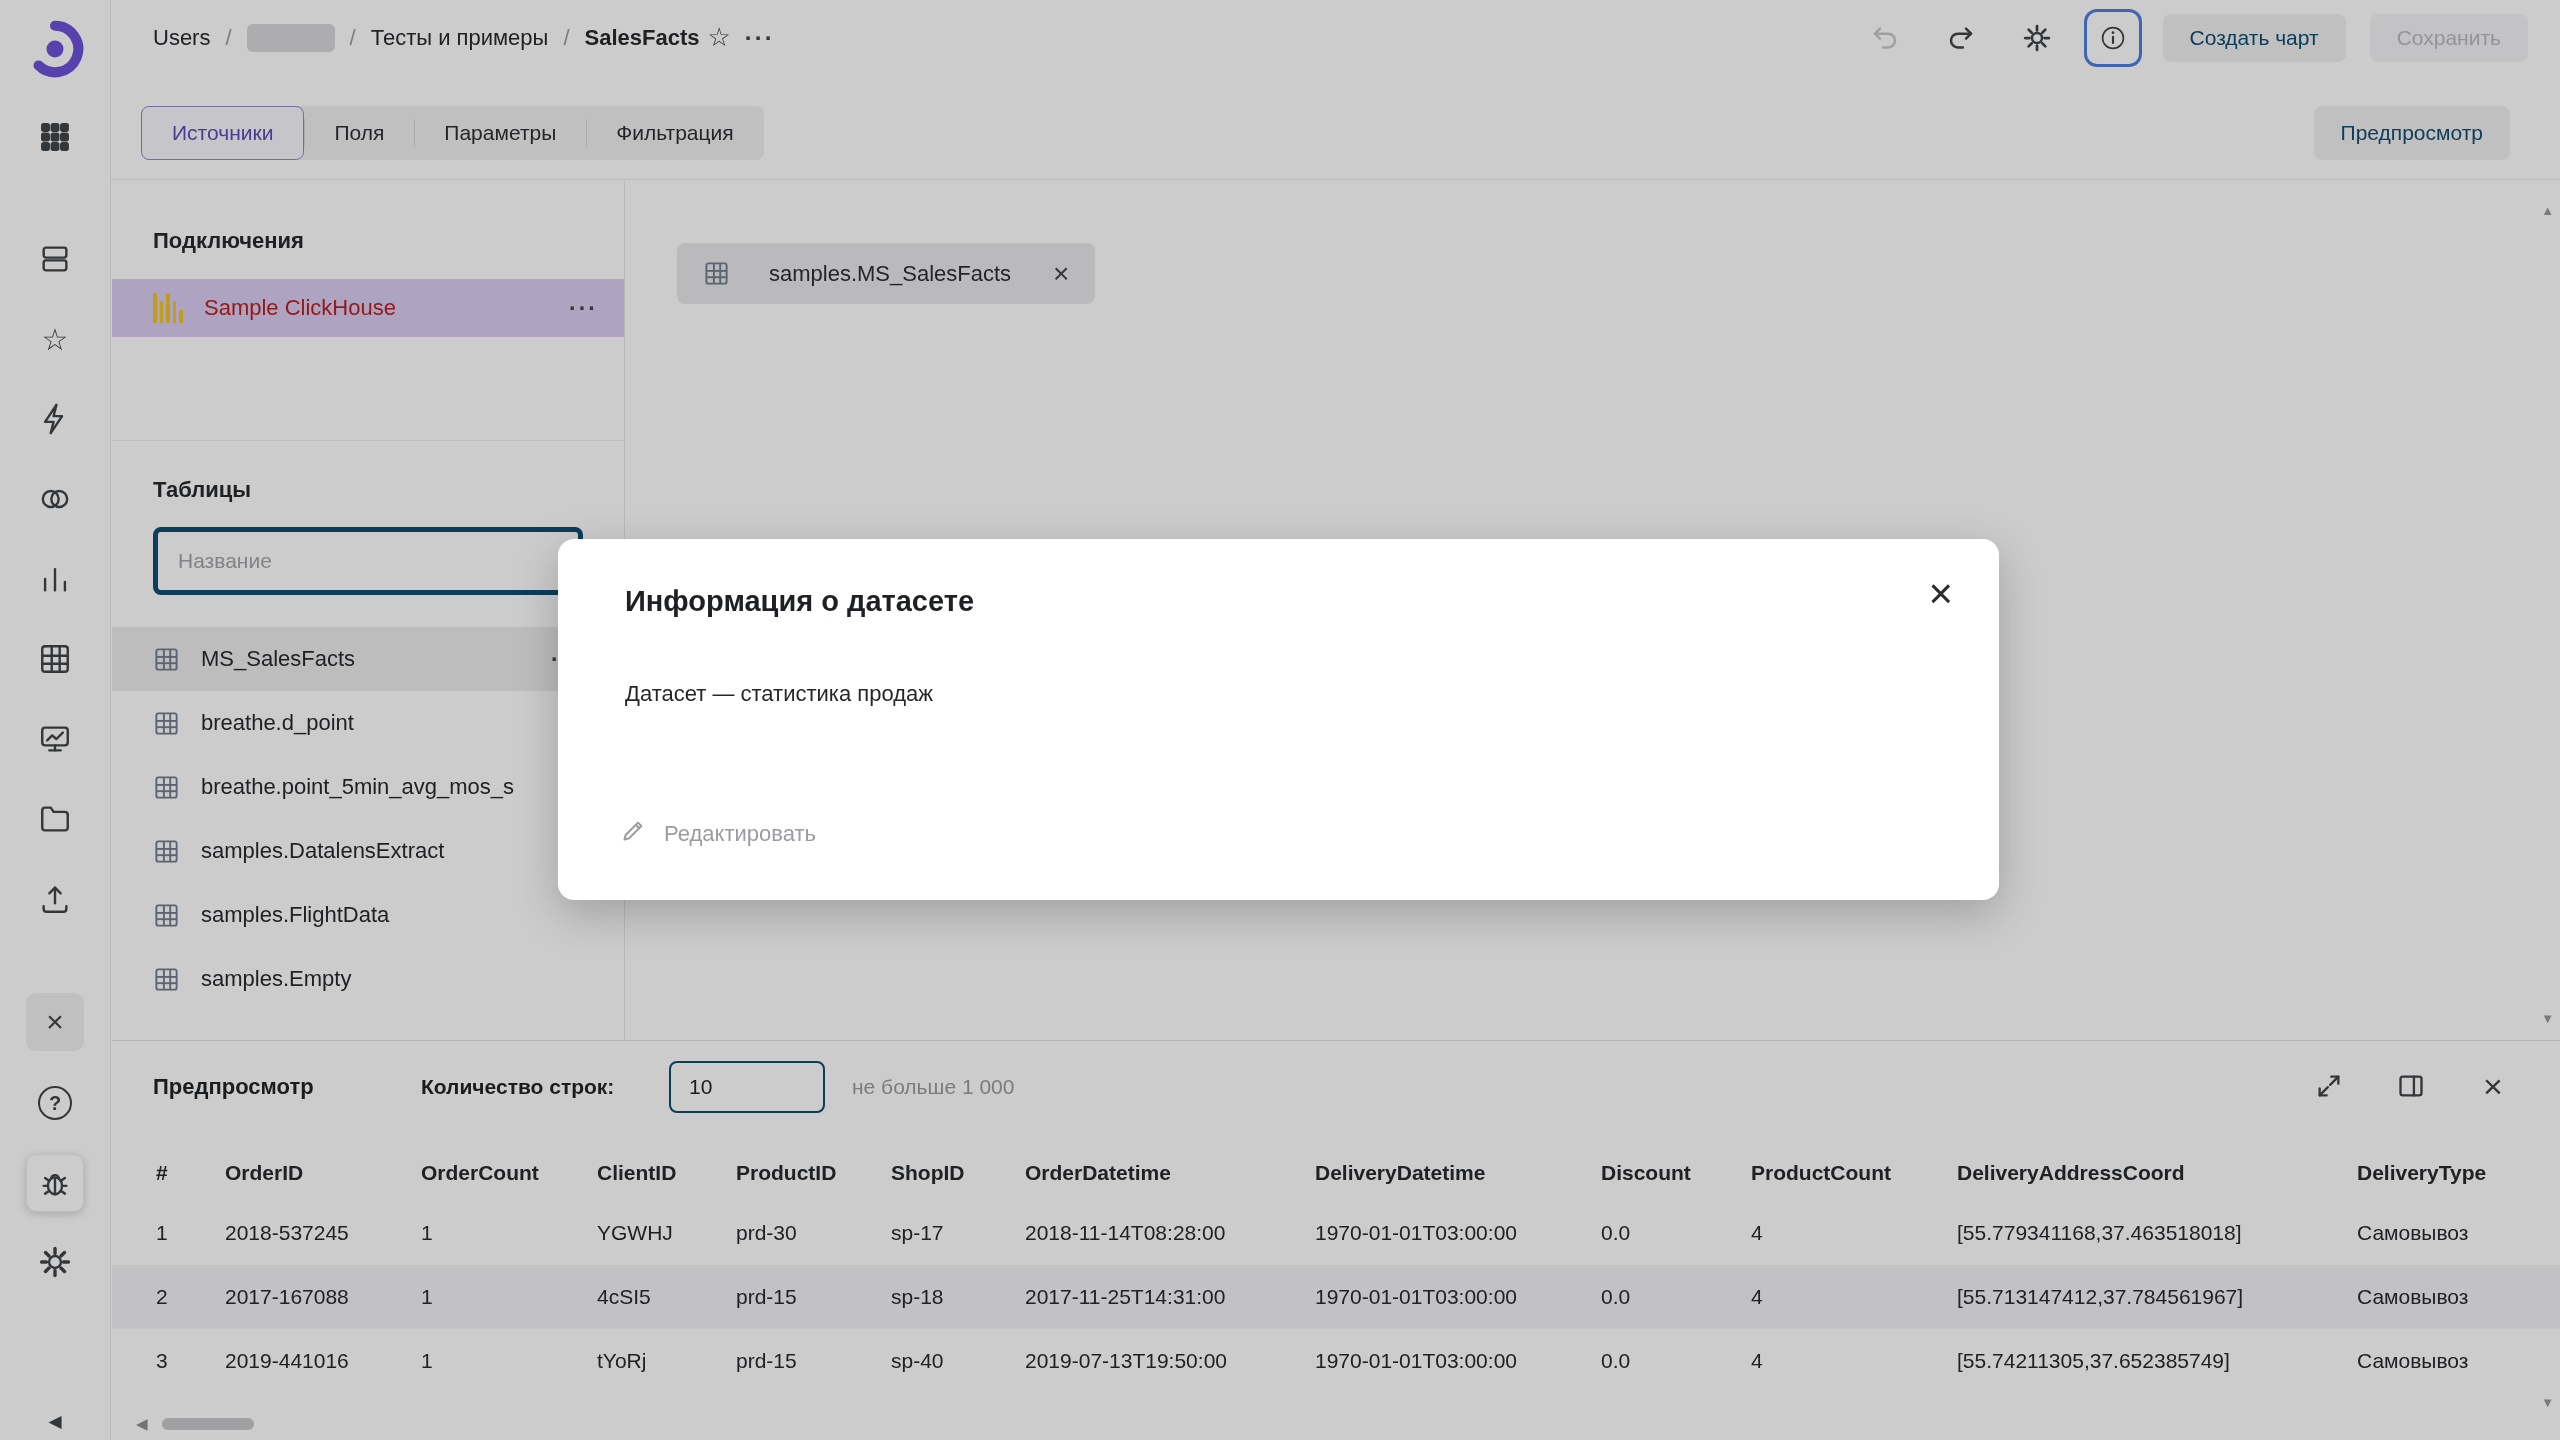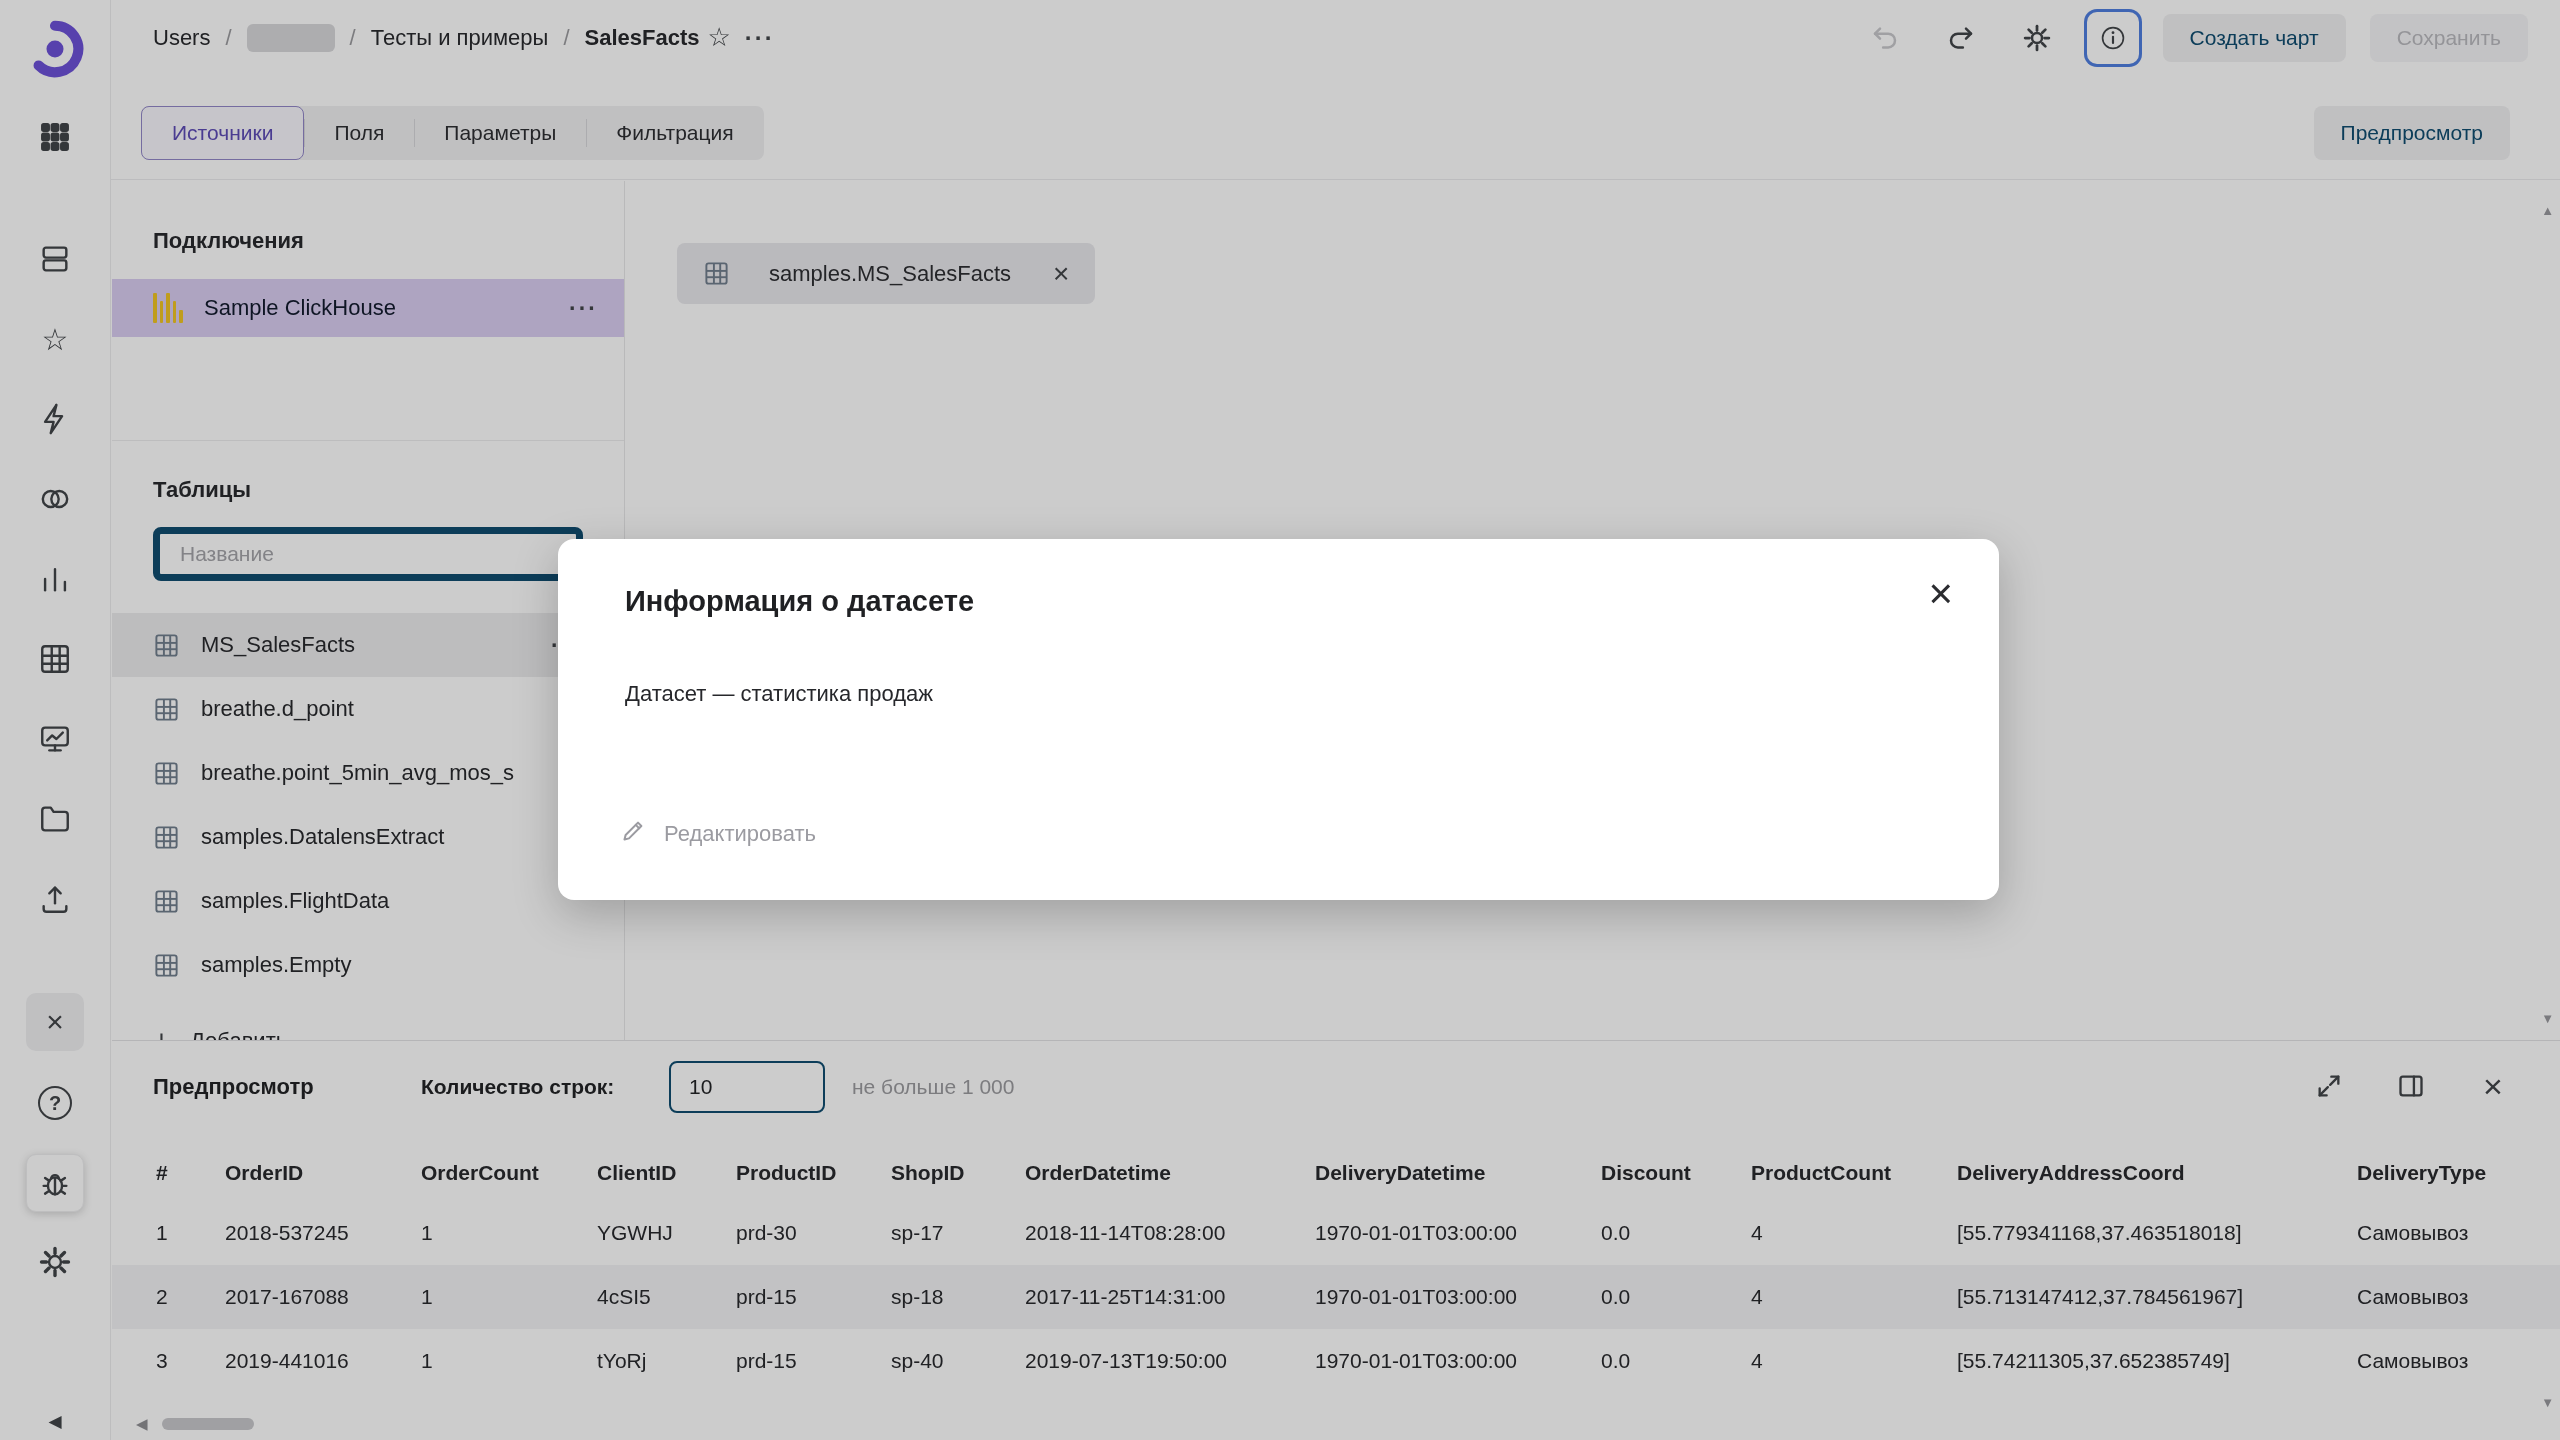--- a/index.html
+++ b/index.html
@@ -55,26 +55,26 @@
   
   .leftpanel { position:absolute; left:112px; top:181px; width:513px; bottom:400px; background:#fff; border-right:1px solid #e7e7e9; }
   .section-title { font-size:22px; font-weight:700; color:#26272b; padding-left:41px; }
   .lp-conns { border-bottom:1px solid #ececee; padding-bottom:103px; }
   .lp-conns .section-title { padding-top:47px; }
   .conn-item { margin-top:25px; height:58px; display:flex; align-items:center; padding-left:41px; font-size:22px; }
   .conn-item.selected { background:#d9cdf2; }
   .conn-item .row-menu { margin-left:auto; margin-right:26px; }
   .ch-icon { width:30px; height:30px; margin-right:21px; display:flex; align-items:flex-end; gap:3px; }
   .ch-icon i { display:block; width:5px; background:#f0c420; border-radius:1px; }
-  .conn-name { color:#0f172a; }
+  .conn-name { color:#b91c1c; }
   .row-menu { font-size:23px; font-weight:700; letter-spacing:2px; color:#3f4246; }
 
   .lp-tables { position:relative; }
   .lp-tables .section-title { padding-top:36px; }
-  .search { display:block; margin:24px 0 0 41px; width:430px; height:54px; border:7px solid #0c4a6e; border-radius:8px;
+  .search { display:block; margin:24px 0 0 41px; width:430px; height:68px; border:5px solid #0c4a6e; border-radius:8px;
             padding:0 20px; font-size:21px; background:#fff; }
   .search::placeholder { color:#a3a3a8; }
   .tables-list { margin-top:32px; }
   .table-row-item { height:64px; display:flex; align-items:center; padding-left:41px; font-size:22px; color:#26272b; white-space:nowrap; overflow:hidden; }
   .table-row-item.selected { background:#ececee; }
   .table-row-item .row-menu { margin-left:auto; margin-right:44px; }
   .grid-ic { width:27px; height:27px; margin-right:21px; flex:0 0 auto; }
   .list-scroll-arrow { position:absolute; right:10px; top:758px; font-size:14px; color:#7b7b80; }
   .add-row { margin-top:14px; height:60px; display:flex; align-items:center; padding-left:41px; gap:20px; font-size:22px; color:#26272b; cursor:pointer; }
   .add-row .plus { font-size:29px; color:#3f4246; }

